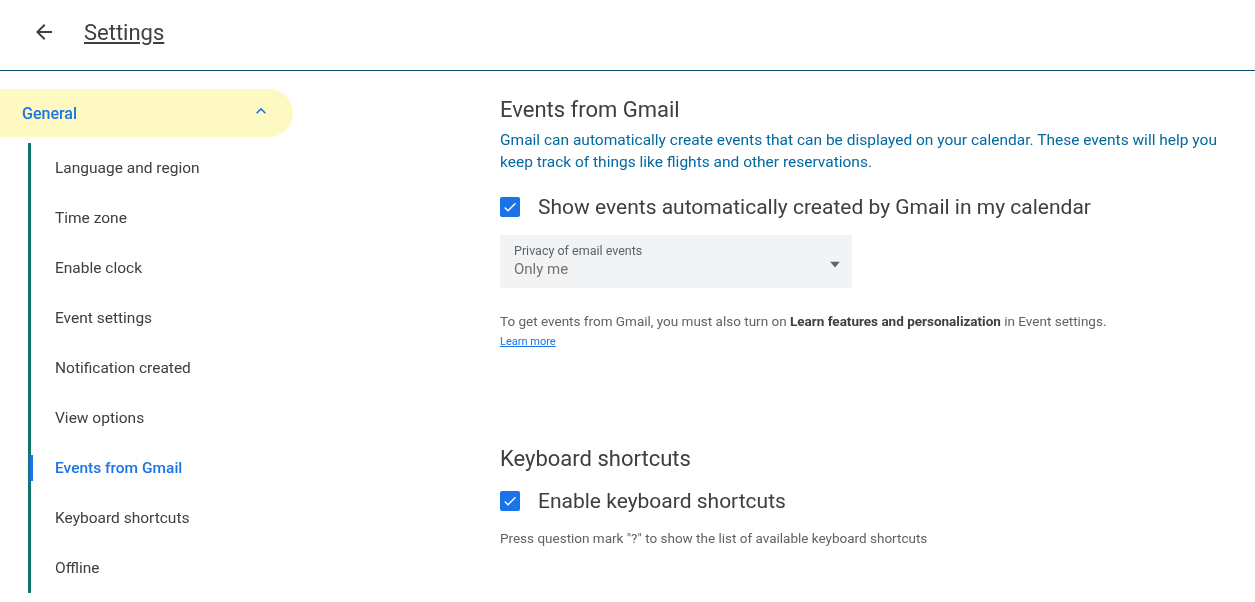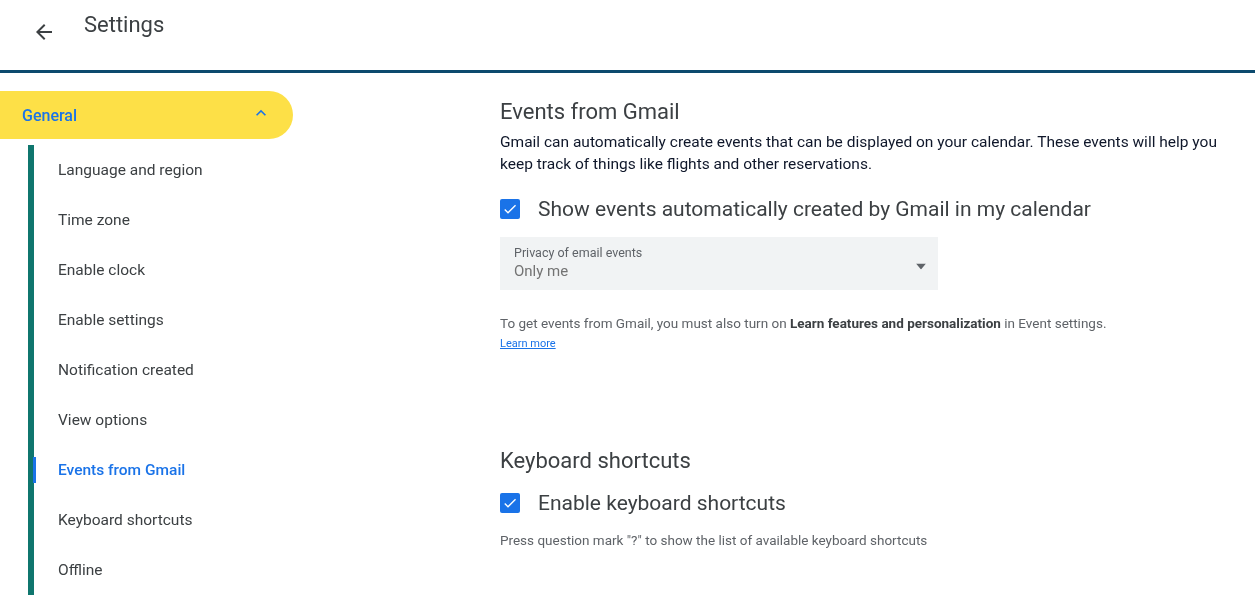--- a/index.html
+++ b/index.html
@@ -4,22 +4,24 @@
   <style>
     * { box-sizing: border-box; margin: 0; padding: 0; }
     body {
       font-family: 'Google Sans', Roboto, Arial, sans-serif;
       background: #fff;
       color: #3c4043;
       width: 1255px;
     }
     .header {
       display: flex;
+      align-items: center;
       padding: 12px 16px 18px 24px;
-      border-bottom: 3px solid #0c4a6e;
+      border-bottom: 1px solid #0c4a6e;
+      text-decoration: underline;
     }
     .back-arrow {
       display: flex;
       align-items: center;
       justify-content: center;
       width: 40px; height: 40px;
       cursor: pointer;
       border-radius: 50%;
     }
     .header-title {
@@ -36,34 +38,34 @@
       flex-shrink: 0;
       padding-top: 18px;
     }
     .category {
       display: flex;
       align-items: center;
       justify-content: space-between;
       padding: 16px 22px;
       height: 48px;
       border-radius: 0 24px 24px 0;
-      background: #fde047;
+      background: #fef9c3;
       color: #1a73e8;
       font-size: 16px;
       font-weight: 500;
       cursor: pointer;
       width: 293px;
     }
     .category .chevron {
       color: #1a73e8;
     }
     .subitems {
       margin-top: 6px;
       margin-left: 28px;
-      border-left: 6px solid #0f766e;
+      border-left: 3px solid #0f766e;
     }
     .subitem {
       display: flex;
       align-items: center;
       height: 50px;
       padding-left: 24px;
       font-size: 15.5px;
       font-weight: 400;
       color: #3c4043;
       cursor: pointer;
@@ -89,21 +91,21 @@
       position: relative;
     }
     .section-title {
       font-size: 22px;
       font-weight: 400;
       color: #3c4043;
       margin-bottom: 8px;
     }
     .section-desc {
       font-size: 15.5px;
-      color: #0f172a;
+      color: #0369a1;
       line-height: 1.4;
       margin-bottom: 22px;
     }
     .checkbox-row {
       display: flex;
       align-items: center;
       margin-bottom: 16px;
     }
     .checkbox {
       width: 20px;
@@ -115,21 +117,21 @@
       justify-content: center;
       cursor: pointer;
       flex-shrink: 0;
     }
     .checkbox-label {
       margin-left: 18px;
       font-size: 21px;
       color: #3c4043;
     }
     .select-box {
-      width: 438px;
+      width: 352px;
       background: #f1f3f4;
       padding: 8px 14px 10px 14px;
       position: relative;
       cursor: pointer;
       margin-bottom: 24px;
     }
     .select-label {
       font-size: 12.5px;
       color: #5f6368;
       margin-bottom: 2px;
@@ -190,21 +192,21 @@
       <div class="subitem">
           <span>Language and region</span>
         </div>
       <div class="subitem">
           <span>Time zone</span>
         </div>
       <div class="subitem">
           <span>Enable clock</span>
         </div>
       <div class="subitem">
-          <span>Enable settings</span>
+          <span>Event settings</span>
         </div>
       <div class="subitem">
           <span>Notification created</span>
         </div>
       <div class="subitem">
           <span>View options</span>
         </div>
       <div class="subitem active">
           <span>Events from Gmail</span>
         </div>

